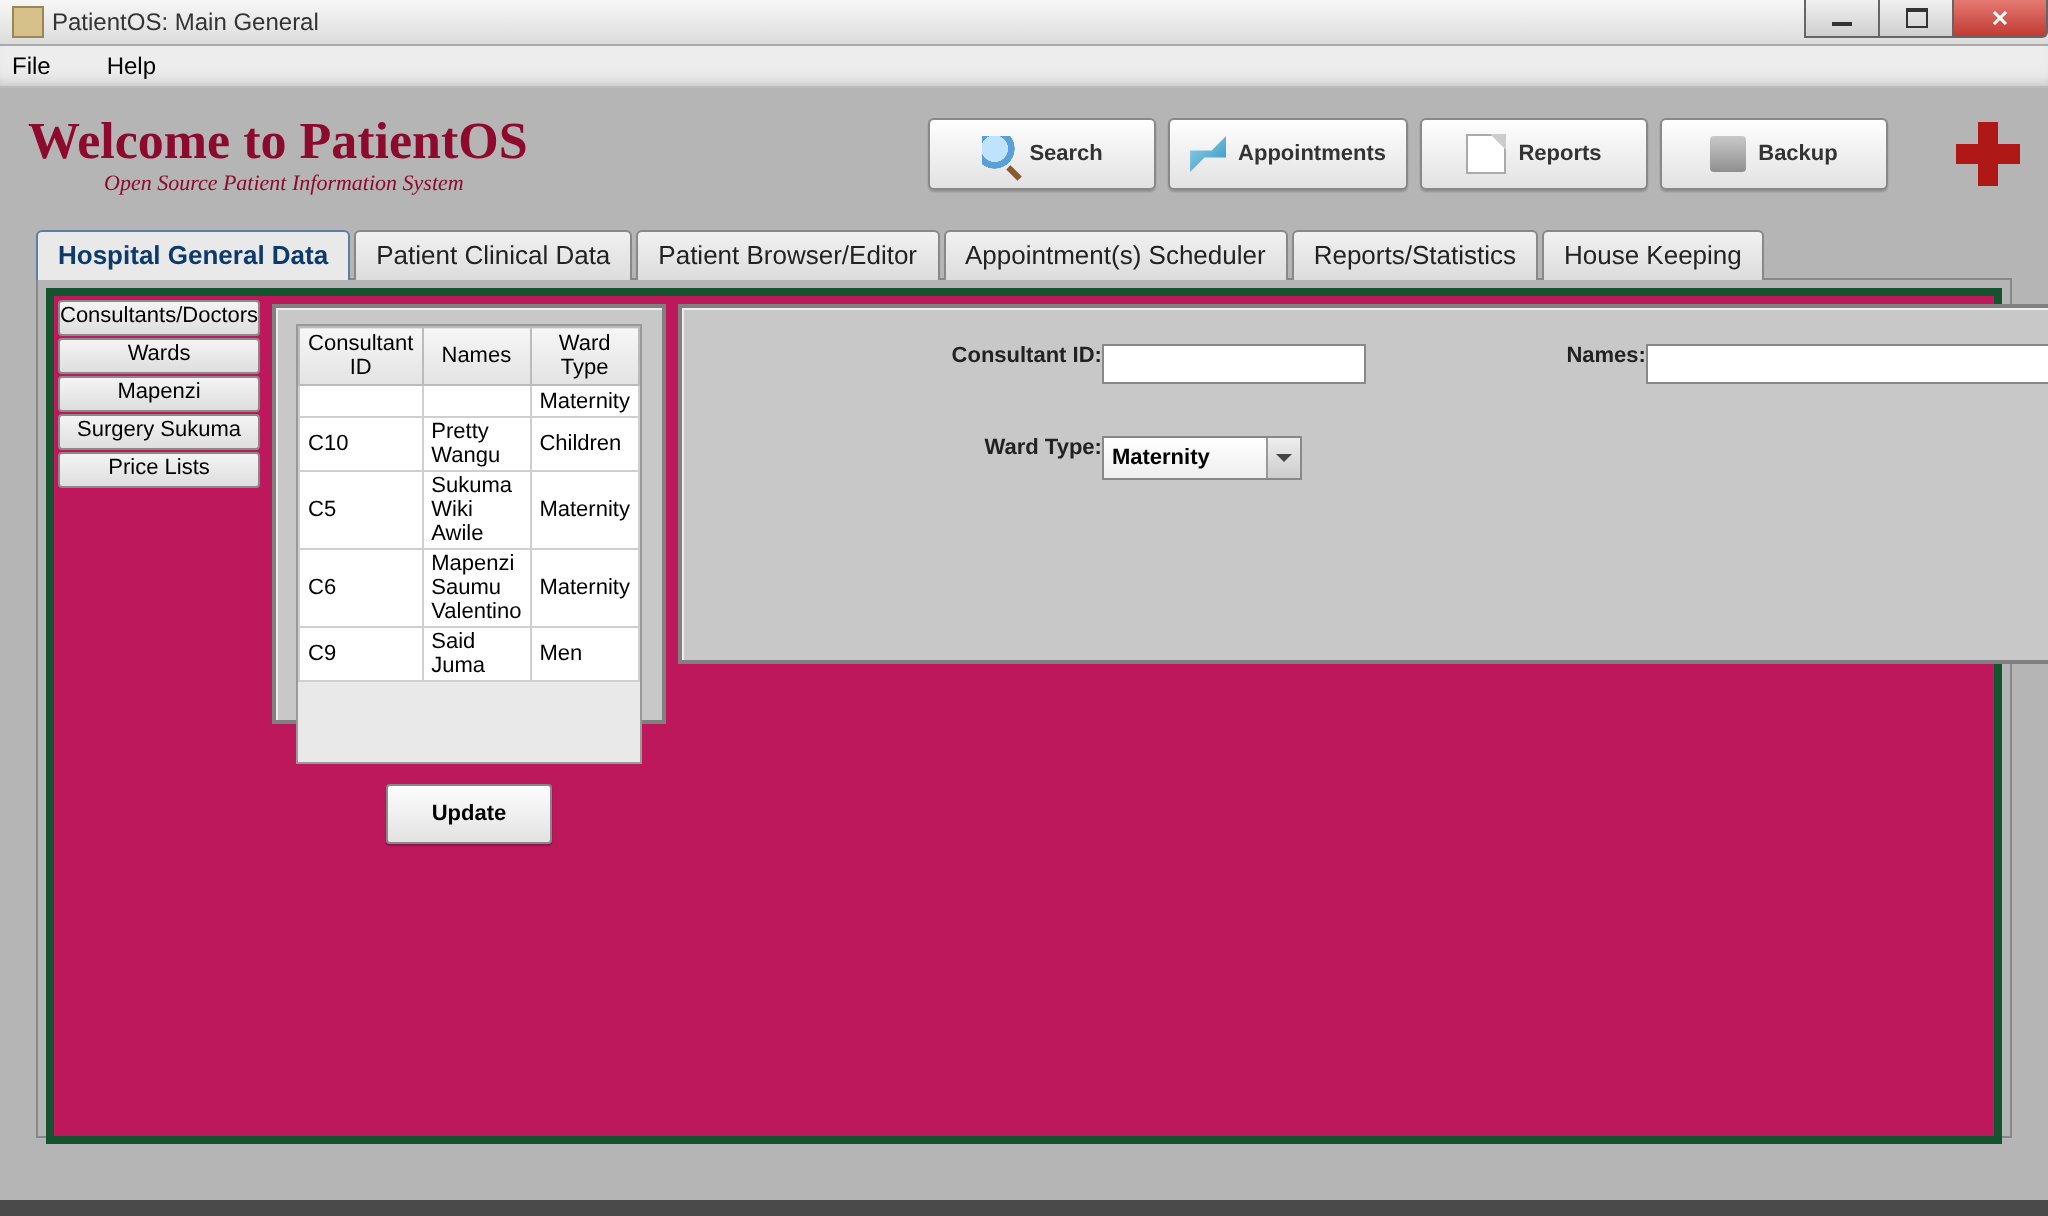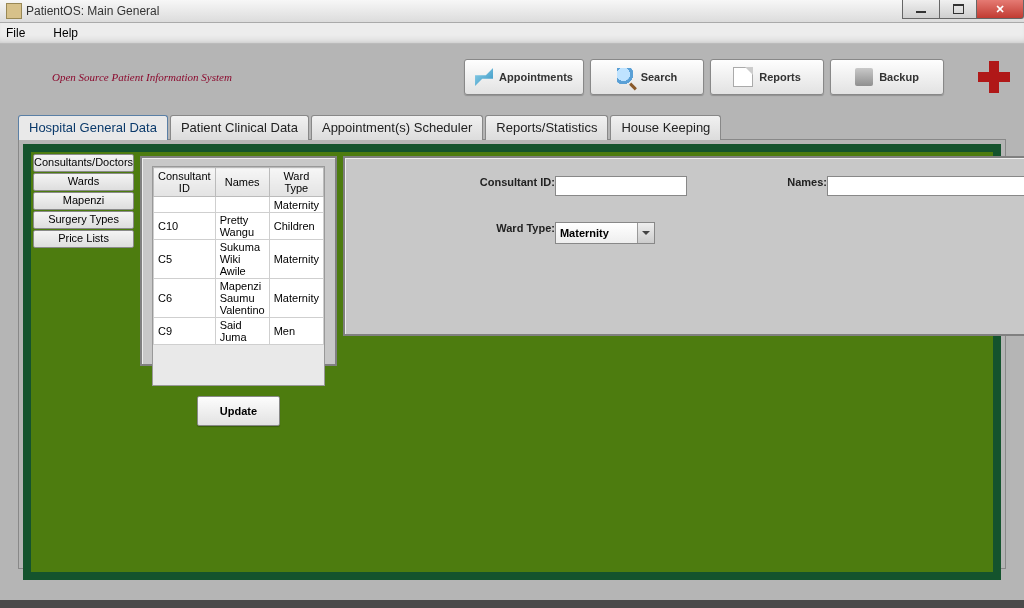--- a/index.html
+++ b/index.html
@@ -32,23 +32,23 @@
   .ic-report::after{content:"";position:absolute;right:-1px;top:-1px;border:4px solid transparent;border-right-color:#ccc;border-top-color:#ccc;}
   .ic-backup{background:linear-gradient(#c9c9c9,#8f8f8f);border-radius:2px;}
   .redcross{width:32px;height:32px;margin-left:34px;position:relative;}
   .redcross::before,.redcross::after{content:"";position:absolute;background:#b01818;}
   .redcross::before{left:11px;top:0;width:10px;height:32px;}
   .redcross::after{top:11px;left:0;width:32px;height:10px;}
   
   
   .tabs{display:flex;gap:2px;margin-left:4px;}
   .tab{padding:4px 10px 5px;border:1px solid #888;border-bottom:none;border-radius:3px 3px 0 0;background:linear-gradient(#f1f1f1,#dcdcdc);font-size:13px;color:#222;position:relative;top:1px;}
-  .tab.active{background:#e9e9e9;color:#0b3a6b;border-color:#5a7fa5;z-index:2;}
+  .tab.active{background:#e9e9e9;color:#0b3a6b;border-color:#5a7fa5;z-index:2;font-weight:bold;}
   .tabpanel{border:1px solid #888;background:#b5b5b5;padding:4px;height:430px;box-sizing:border-box;margin-left:4px;margin-right:4px;}
-  .inner{border:8px solid #14532d;height:100%;background:#4d7c0f;display:flex;}
+  .inner{border:4px solid #14532d;height:100%;background:#be185d;display:flex;}
   
   
   .side{width:110px;padding:2px;display:flex;flex-direction:column;gap:1px;}
   .sidebtn{height:16px;border:1px solid #8a8a8a;background:linear-gradient(#f4f4f4,#dedede);font-size:11px;text-align:center;line-height:15px;border-radius:2px;}
   
   .main{flex:1;padding:4px 8px 4px 4px;display:flex;flex-direction:row;gap:6px;}
   .panel{border:2px solid #808080;background:#c8c8c8;box-shadow:inset 1px 1px 0 #eee;}
   .panel.top{height:190px;padding:8px 10px;display:flex;flex-direction:column;}
   .panel.mid{height:140px;padding:18px 10px;display:flex;flex-direction:column;gap:26px;}
   
@@ -91,58 +91,60 @@
 
 <div class="menubar">
   <span class="menuitem">File</span>
   <span class="menuitem">Help</span>
 </div>
 
 <div class="appbody">
 
   <div class="header">
     <div class="welcome">
+      <h1>Welcome to PatientOS</h1>
       <div class="sub">Open Source Patient Information System</div>
     </div>
     <div class="toolbar">
       <div class="tbtn">
+        <span class="tbtn-icon ic-search"></span>
+        <span>Search</span>
+      </div>
+      <div class="tbtn">
         <span class="tbtn-icon ic-appt"></span>
         <span>Appointments</span>
-      </div>
-      <div class="tbtn">
-        <span class="tbtn-icon ic-search"></span>
-        <span>Search</span>
       </div>
       <div class="tbtn">
         <span class="tbtn-icon ic-report"></span>
         <span>Reports</span>
       </div>
       <div class="tbtn">
         <span class="tbtn-icon ic-backup"></span>
         <span>Backup</span>
       </div>
     </div>
     <div class="redcross"></div>
   </div>
 
   <div class="tabs">
     <div class="tab active">Hospital General Data</div>
     <div class="tab">Patient Clinical Data</div>
+    <div class="tab">Patient Browser/Editor</div>
     <div class="tab">Appointment(s) Scheduler</div>
     <div class="tab">Reports/Statistics</div>
     <div class="tab">House Keeping</div>
   </div>
 
   <div class="tabpanel">
     <div class="inner">
       <div class="side">
         <div class="sidebtn">Consultants/Doctors</div>
         <div class="sidebtn">Wards</div>
         <div class="sidebtn">Mapenzi</div>
-        <div class="sidebtn">Surgery Types</div>
+        <div class="sidebtn">Surgery Sukuma</div>
         <div class="sidebtn">Price Lists</div>
       </div>
 
       <div class="main">
         <div class="panel top">
           <div class="tblwrap">
             <table>
               <thead>
                   <tr>
                 <th style="width:33%">Consultant ID</th>

